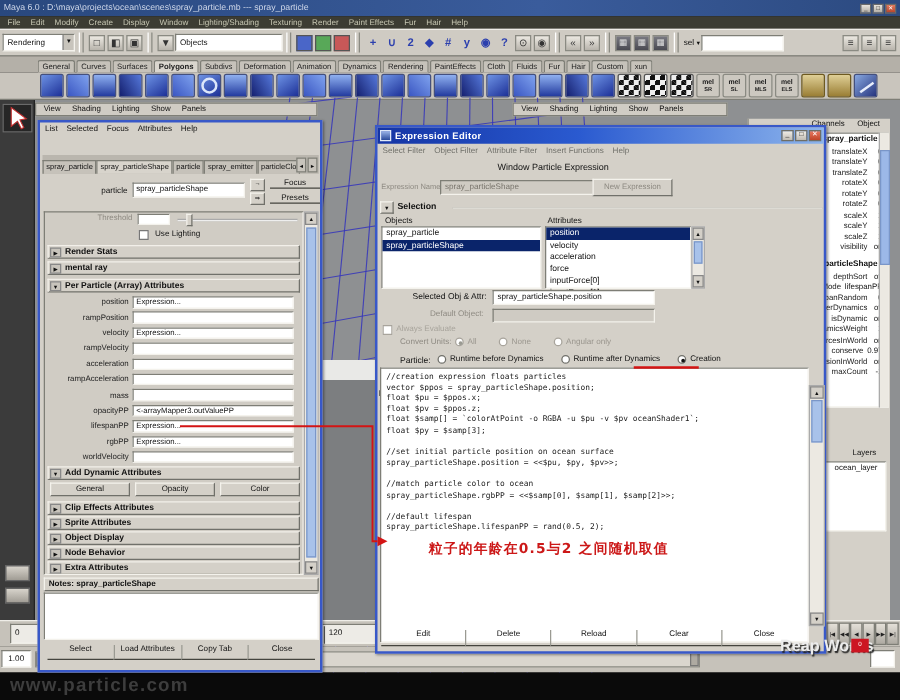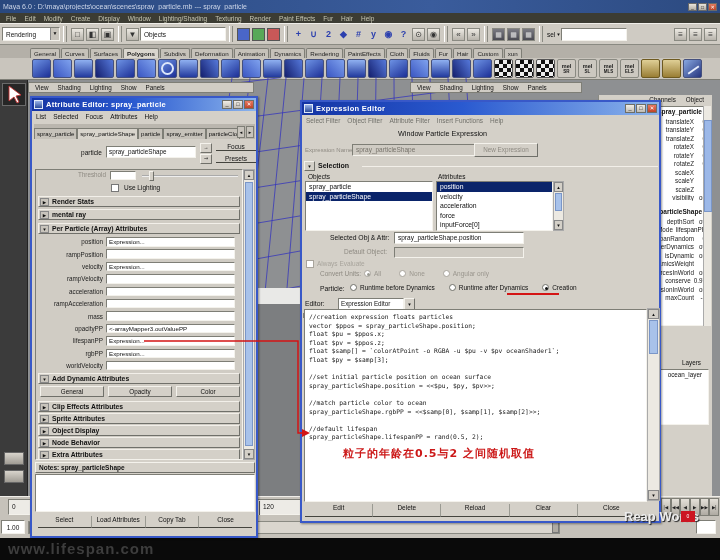--- a/index.html
+++ b/index.html
@@ -123,21 +123,21 @@
   .cb{width:8px;height:8px;background:#fff;border:1px solid #777}
   .rad{width:7px;height:7px;border-radius:50%;background:#fff;border:1px solid #70706a;position:relative;flex:0 0 auto}
   .rad.on::after,.pgroup.sel .rad::after{content:"";position:absolute;left:1.5px;top:1.5px;width:3px;height:3px;border-radius:50%;background:#111}
   .rad.dim{border-color:#a8a49c}
   .cgroup.sel .rad::after{content:"";position:absolute;left:1.5px;top:1.5px;width:3px;height:3px;border-radius:50%;background:#9a9a92}
   
   #ee{left:300px;top:100px;width:361px;height:423px;z-index:30}
   .eelist{background:#fff;border:1px solid;border-color:#7e7e76 #f4f2ec #f4f2ec #7e7e76}
   .eeitem{height:9.5px;font-size:6.8px;padding-left:3px;line-height:9px;white-space:nowrap;overflow:hidden}
   .eeitem.sel{background:#0a246a;color:#fff}
-  #codebox{left:2px;top:207px;width:343px;height:193px;overflow:hidden}
+  #codebox{left:2px;top:192px;width:343px;height:220px;overflow:hidden}
   #codelines{padding:3px 0 0 4px}
   .code-line{height:8.6px;font-family:"DejaVu Sans Mono",monospace;font-size:6.3px;white-space:pre;color:#1a1a1a}
   #annot{margin:4px 0 0 38px;font-size:11px;font-weight:bold;color:#cc1818;font-family:"DejaVu Sans",sans-serif;letter-spacing:1px}
   #redoverlay{left:0;top:0;z-index:40;pointer-events:none}
   .dimtxt{color:#8e8a82}
 </style>
 </head>
 <body>
 
 <div id="screen">
@@ -546,32 +546,25 @@
   <div id="rangebar" class="abs">
     <div id="speed" class="abs sunken">1.00</div>
     <div id="rstrip" class="abs">
       <i style="left:0"></i>
       <i style="right:0"></i>
     </div>
     <div id="rfield" class="abs sunken"></div>
   </div>
 
   <div id="blackstrip" class="abs"></div>
-  <div id="sitewm" class="abs">www.lifespan.com</div>
+  <div id="sitewm" class="abs">www.particle.com</div>
   <div id="brand" class="abs">Reap Works</div>
   <div id="badge" class="abs">0</div>
 
   <div id="ae" class="abs win">
-    <div class="wtb">
-      <span class="wicon"></span>
-      <span class="wt">Attribute Editor: spray_particle</span>
-      <span class="wbtn">_</span>
-      <span class="wbtn">□</span>
-      <span class="wbtn close">✕</span>
-    </div>
     <div class="wmenu">
 
     <span>List</span>
         <span>Selected</span>
         <span>Focus</span>
         <span>Attributes</span>
         <span>Help</span>
       </div>
     <div id="aetabs" class="abs">
 

